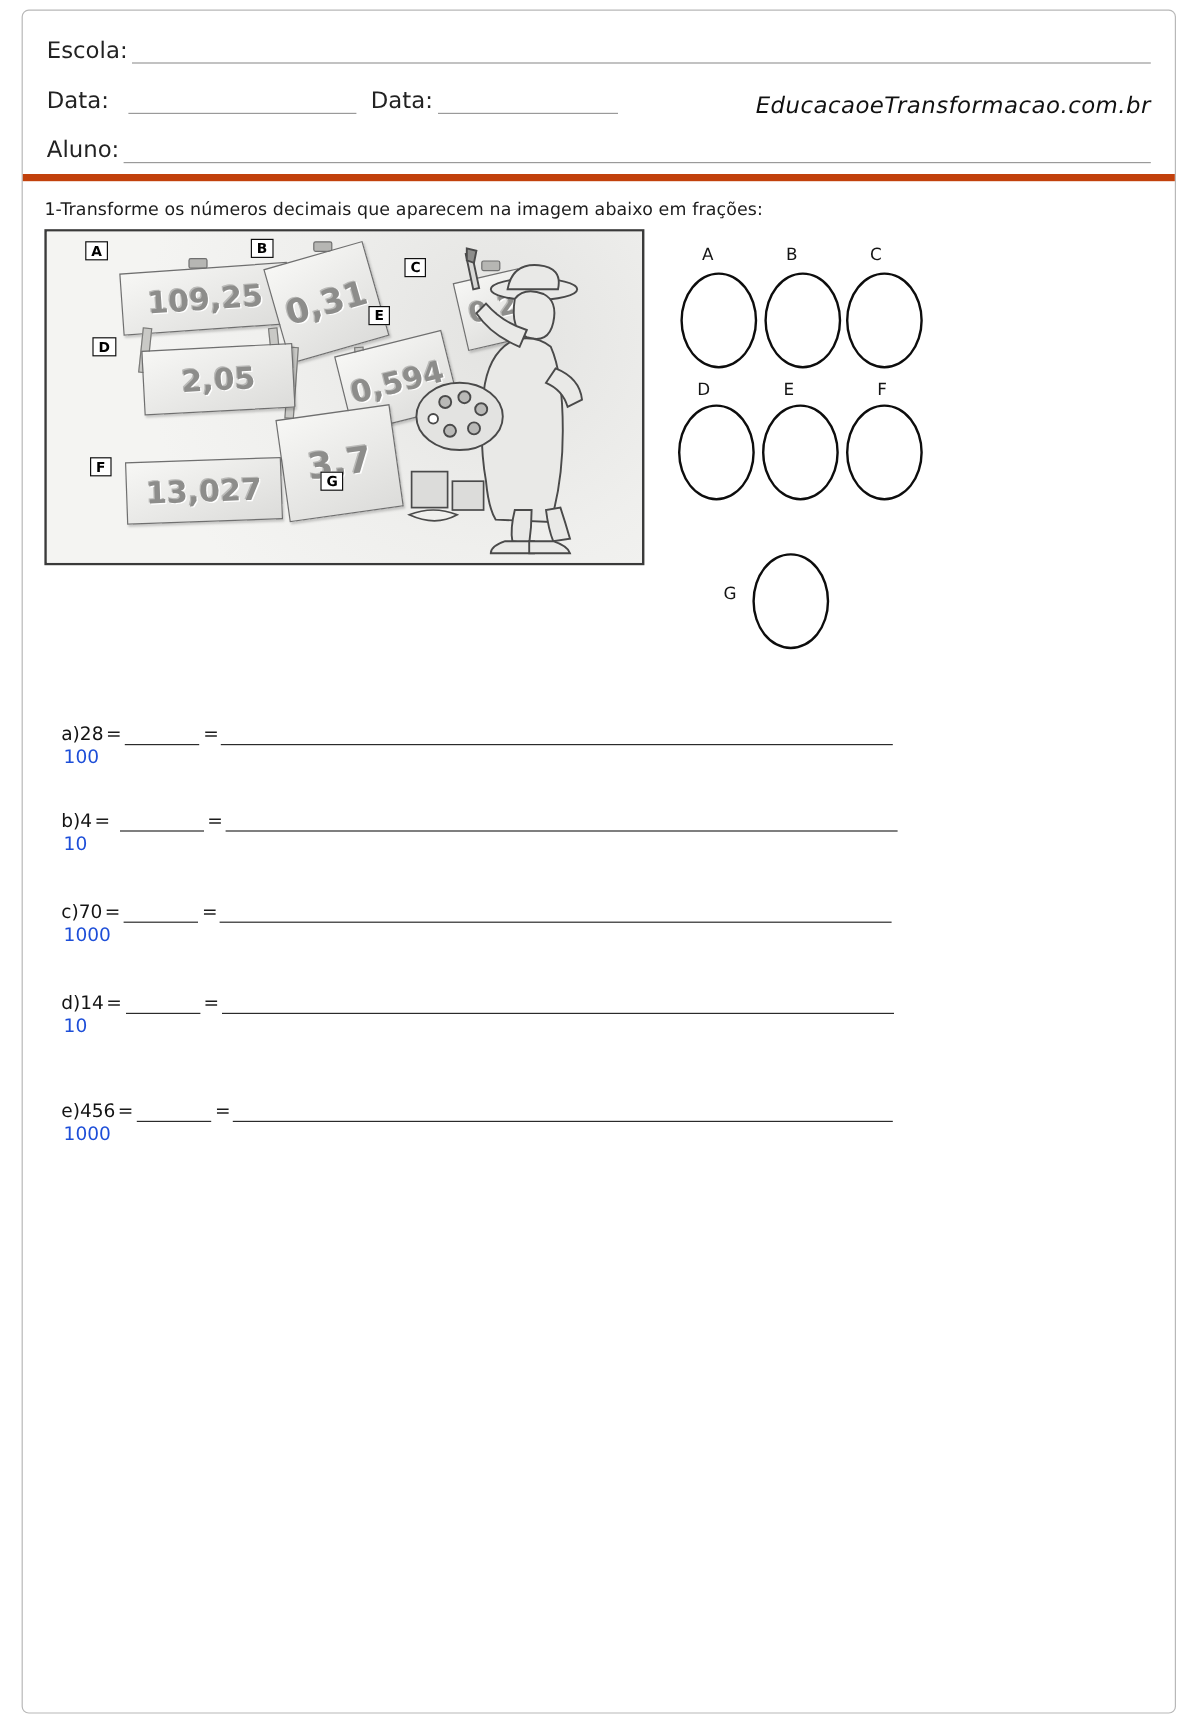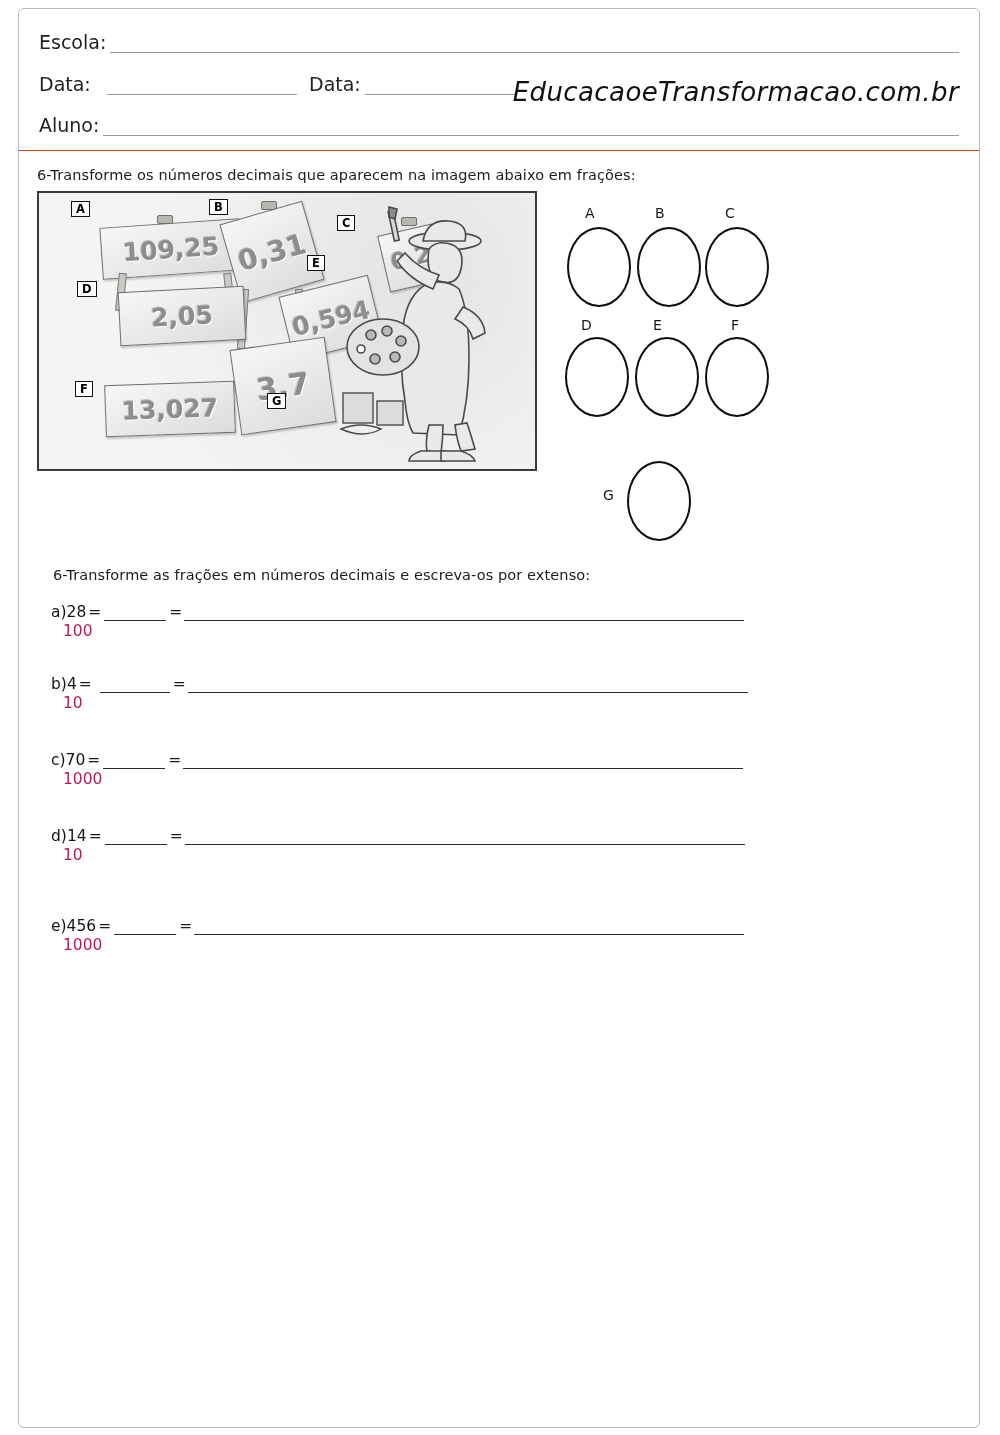--- a/index.html
+++ b/index.html
@@ -23,21 +23,21 @@
     height: 1420px;
     border: 1px solid #b8b8b8;
     border-radius: 6px;
     background: #fff;
   }
 
   
   .header {
     position: relative;
     height: 142px;
-    border-bottom: 1px solid #c2410c;
+    border-bottom: 6px solid #c2410c;
   }
   .hdr-row {
     position: absolute;
     display: flex;
     align-items: flex-end;
   }
   .hdr-label {
     font-size: 19px;
     font-family: "DejaVu Sans", sans-serif;
     color: #222;
@@ -48,21 +48,21 @@
   #row-escola { left: 20px; top: 22px; width: 920px; }
   #row-data   { left: 20px; top: 64px; gap: 12px; }
   #row-turma  { left: 290px; top: 64px; }
   #row-aluno  { left: 20px; top: 105px; width: 920px; align-items: flex-end; }
 
   .site-brand {
     position: absolute;
     right: 20px;
     top: 68px;
     font-family: "DejaVu Sans", sans-serif;
-    font-size: 26px;
+    font-size: 19px;
     letter-spacing: 0.4px;
     color: #111;
     font-style: italic;
   }
 
   
   .q-text {
     position: absolute;
     font-size: 14.5px;
     color: #1c1c1c;
@@ -172,22 +172,22 @@
   }
   .eq { font-size: 15.5px; padding: 0 2px; }
   .blank-long {
     display: inline-block;
     width: 560px;
     border-bottom: 1px solid #2b2b2b;
     height: 13px;
   }
   .den {
     font-size: 15.5px;
-    color: #be185d;
-    margin-left: 12px;
+    color: #1d4ed8;
+    margin-left: 2px;
     display: block;
     line-height: 20px;
   }
 
   #row-a { top: 590px; }
   #row-b { top: 662px; }
   #row-c { top: 738px; }
   #row-d { top: 814px; }
   #row-e { top: 904px; }
 </style>
@@ -214,21 +214,21 @@
     </div>
 
     <div class="hdr-row" id="row-aluno">
       <span class="hdr-label">Aluno:</span>
       <span class="rule-tall" style="flex:1; margin-left:4px;"></span>
     </div>
 
     <div class="site-brand">EducacaoeTransformacao.com.br</div>
   </div>
 
-  <div class="q-text" id="q1-text">6-Transforme os números decimais que aparecem na imagem abaixo em frações:</div>
+  <div class="q-text" id="q1-text">1-Transforme os números decimais que aparecem na imagem abaixo em frações:</div>
 
   <div class="illus">
     <div class="illus-bg"></div>
 
     <div class="clip" style="left:118px; top:22px;"></div>
     <div class="board" style="left:62px; top:30px; width:140px; height:52px; font-size:25px; transform:rotate(-4deg);">
       <span>109,25</span>
     </div>
     <div class="leg" style="left:78px; top:80px; width:8px; height:38px; transform:rotate(6deg);"></div>
     <div class="leg" style="left:186px; top:80px; width:8px; height:34px; transform:rotate(-6deg);"></div>
@@ -326,21 +326,20 @@
     <div class="ell-label" style="left:172px; top:112px;">F</div>
 
     <div class="ellipse" style="left:6px;   top:132px;"></div>
     <div class="ellipse" style="left:76px;  top:132px;"></div>
     <div class="ellipse" style="left:146px; top:132px;"></div>
 
     <div class="ell-label" style="left:44px; top:282px;">G</div>
     <div class="ellipse" style="left:68px; top:256px;"></div>
   </div>
 
-  <div class="q-text" id="q2-text">6-Transforme as frações em números decimais e escreva-os por extenso:</div>
 
   <div class="frac-row" id="row-a">
     <div class="frac-line1">
       <span class="num">a)</span>
       <span class="num">28</span>
       <span class="eq">=</span>
       <span class="blank-short"></span>
       <span class="eq">=</span>
       <span class="blank-long"></span>
     </div>

